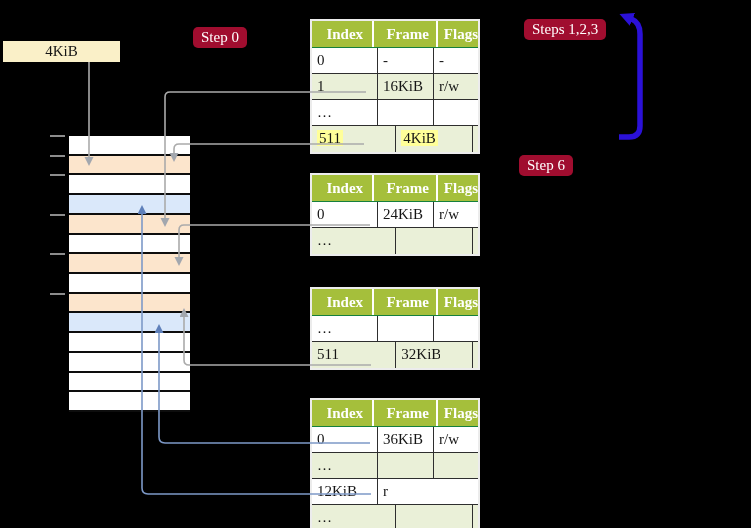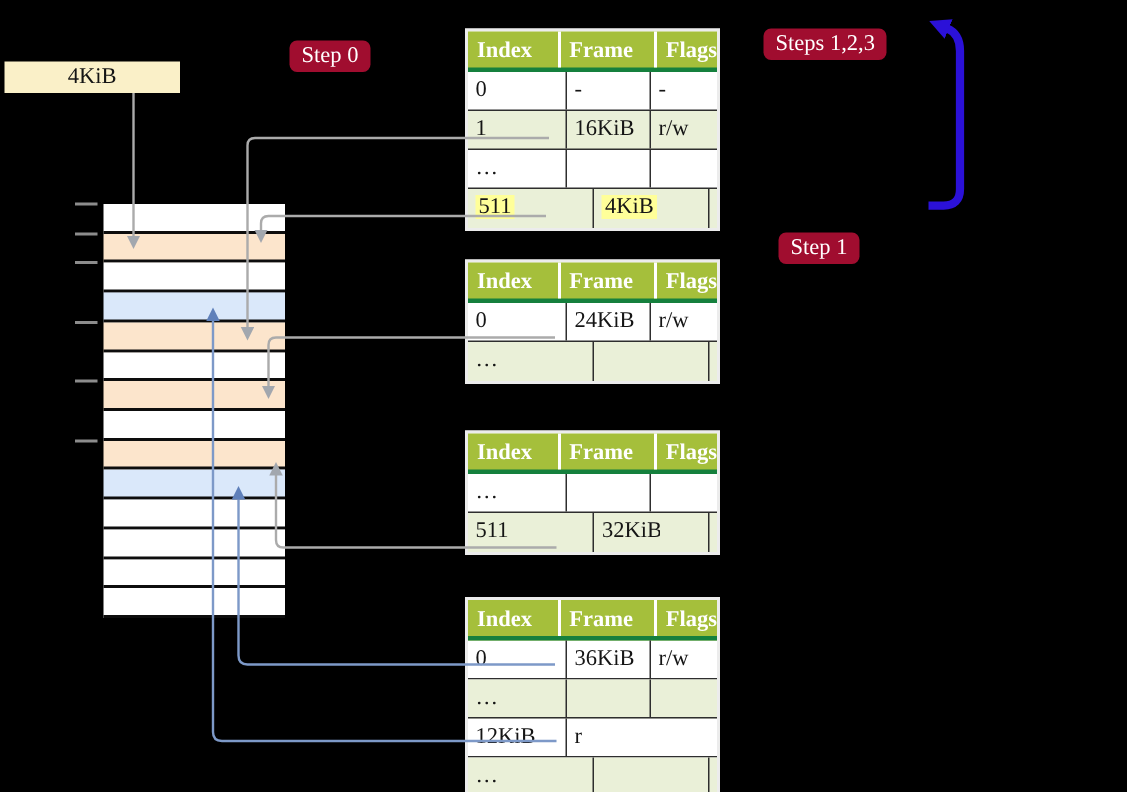--- a/index.html
+++ b/index.html
@@ -6,35 +6,35 @@
   .stage{position:relative;width:751px;height:528px;background:var(--background,#000);overflow:hidden;
          font-family:"Liberation Serif","DejaVu Serif",serif;}
   
   .flabel{position:absolute;left:3px;top:41px;width:117px;height:21px;background:var(--label-cream);
           color:#141414;font-size:15px;display:flex;align-items:center;justify-content:center;}
   
   .badge{position:absolute;color:#fff;font-size:15px;line-height:19px;padding:1px 8px;border-radius:5px;white-space:nowrap;}
   .crimson{background:var(--crimson-badge);}
   .violet{background:var(--violet-badge);}
   .b-step0{left:193px;top:27px;}
-  .b-steps123{left:509px;top:19px;}
+  .b-steps123{left:524px;top:19px;}
   .b-steps1234{left:648px;top:19px;}
   .b-step4{left:519px;top:155px;}
   
   .memory{position:absolute;left:69px;top:136px;width:121px;height:276px;display:flex;flex-direction:column;}
   .mrow{flex:1;border-bottom:2px solid #0d0d0d;box-sizing:border-box;}
   .mrow.white{background:var(--mem-white);}
   .mrow.orange{background:var(--mem-orange);}
   .mrow.blue{background:var(--mem-blue);}
   .tick{position:absolute;left:50px;width:15px;height:2px;background:var(--tick-gray);}
   
   .ptable{position:absolute;width:170px;border:2px solid #ececec;background:#fff;box-sizing:border-box;}
   .t1{left:310px;top:19px;} .t2{left:310px;top:173px;} .t3{left:310px;top:287px;} .t4{left:310px;top:398px;}
   .thead{display:flex;background:var(--header-green);color:#fff;font-weight:bold;font-size:15px;height:27px;
-         border-bottom:3px solid #15803d;box-sizing:border-box;}
+         border-bottom:1px solid #15803d;box-sizing:border-box;text-align:center;}
   .hc{line-height:26px;padding-left:6px;box-sizing:border-box;}
   .hc:nth-child(1){width:65px;}
   .hc:nth-child(2){width:70px;border-left:2px solid #fff;}
   .hc:nth-child(3){flex:1;border-left:2px solid #fff;}
   .trow{display:flex;height:26px;font-size:15px;color:#151515;border-bottom:1px solid #2e2e2e;box-sizing:border-box;}
   .trow:last-child{border-bottom:none;gap:32px;}
   .trow.shaded{background:var(--row-green);}
   .tc{line-height:25px;padding-left:5px;box-sizing:border-box;overflow:hidden;white-space:nowrap;}
   .tc:nth-child(1){width:65px;}
   .tc:nth-child(2){width:56px;border-left:1px solid #2e2e2e;}
@@ -53,21 +53,21 @@
 <body>
 
 <div class="stage">
 
   <div class="flabel">
     <span>4KiB</span>
   </div>
 
   <div class="badge crimson b-step0">Step 0</div>
   <div class="badge crimson b-steps123">Steps 1,2,3</div>
-  <div class="badge crimson b-step4">Step 1</div>
+  <div class="badge crimson b-step4">Step 6</div>
 
   <div id="memory" class="memory">
       <div class="mrow white"></div>
       <div class="mrow orange"></div>
       <div class="mrow white"></div>
       <div class="mrow blue"></div>
       <div class="mrow orange"></div>
       <div class="mrow white"></div>
       <div class="mrow orange"></div>
       <div class="mrow white"></div>

